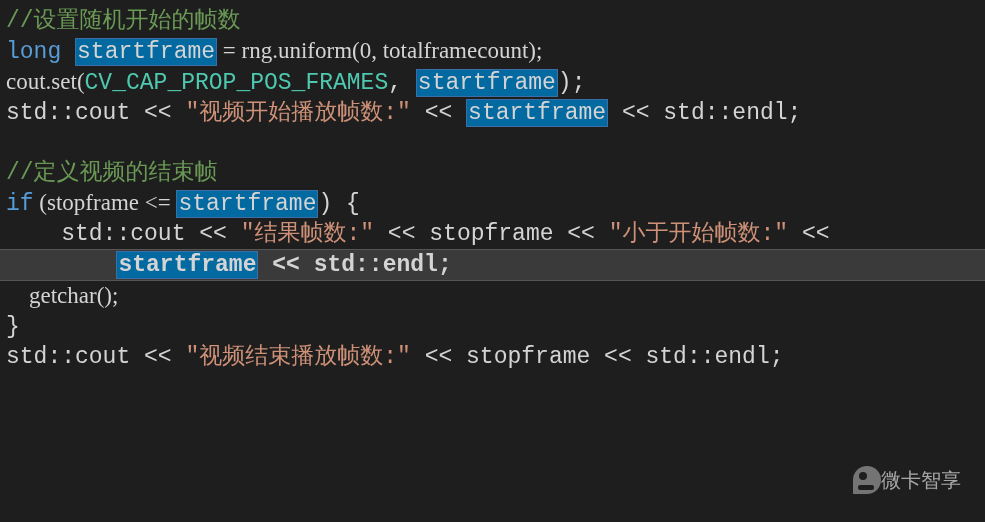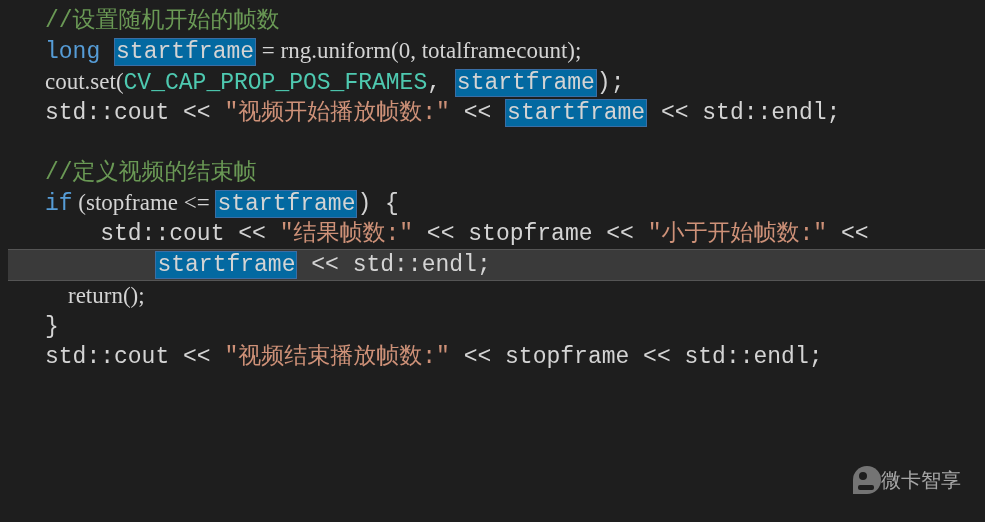--- a/index.html
+++ b/index.html
@@ -15,28 +15,28 @@
       width: 985px;
       height: 522px;
       overflow: hidden;
       position: relative;
       padding-top: 6px;
     }
     .line {
       white-space: pre;
       line-height: 30px;
       min-height: 30px;
-      padding-left: 37px;
+      padding-left: 6px;
       position: relative;
-      margin-left: 8px;
     }
     .line.highlighted {
       background: #3a3a3a;
       border-top: 1px solid #555;
       border-bottom: 1px solid #555;
+      font-weight: bold;
     }
     .comment { color: #6a9955; }
     .keyword { color: #569cd6; }
     .type { color: #569cd6; }
     .string { color: #ce9178; }
     .macro { color: #4ec9b0; text-align: right; }
     .ns { color: #d4d4d4; }
     .op { color: #d4d4d4; }
     .ident { color: #d4d4d4; font-family: Liberation Serif, serif; }
     .punct { color: #d4d4d4; }
@@ -103,21 +103,21 @@
 
 <div class="line"><span class="comment">//定义视频的结束帧</span></div>
 
 
 <div class="line"><span class="keyword">if</span><span class="ident"> (stopframe &lt;= </span><span class="highlight-var">startframe</span><span class="punct">) {</span></div>
 
 <div class="line"><span class="ns">    std::cout &lt;&lt; </span><span class="string">"结果帧数:"</span><span class="op"> &lt;&lt; stopframe &lt;&lt; </span><span class="string">"小于开始帧数:"</span><span class="op"> &lt;&lt;</span></div>
 
 <div class="line highlighted"><span>        </span><span class="highlight-var">startframe</span><span class="ns"> &lt;&lt; std::endl;</span></div>
 
-<div class="line"><span class="ident">    return();</span></div>
+<div class="line"><span class="ident">    getchar();</span></div>
 
 
 <div class="line"><span class="punct">}</span></div>
 
 <div class="line"><span class="ns">std::cout &lt;&lt; </span><span class="string">"视频结束播放帧数:"</span><span class="ns"> &lt;&lt; stopframe &lt;&lt; std::endl;</span></div>
 
 </div>
 
 <div class="watermark">
   <span class="icon"></span>

